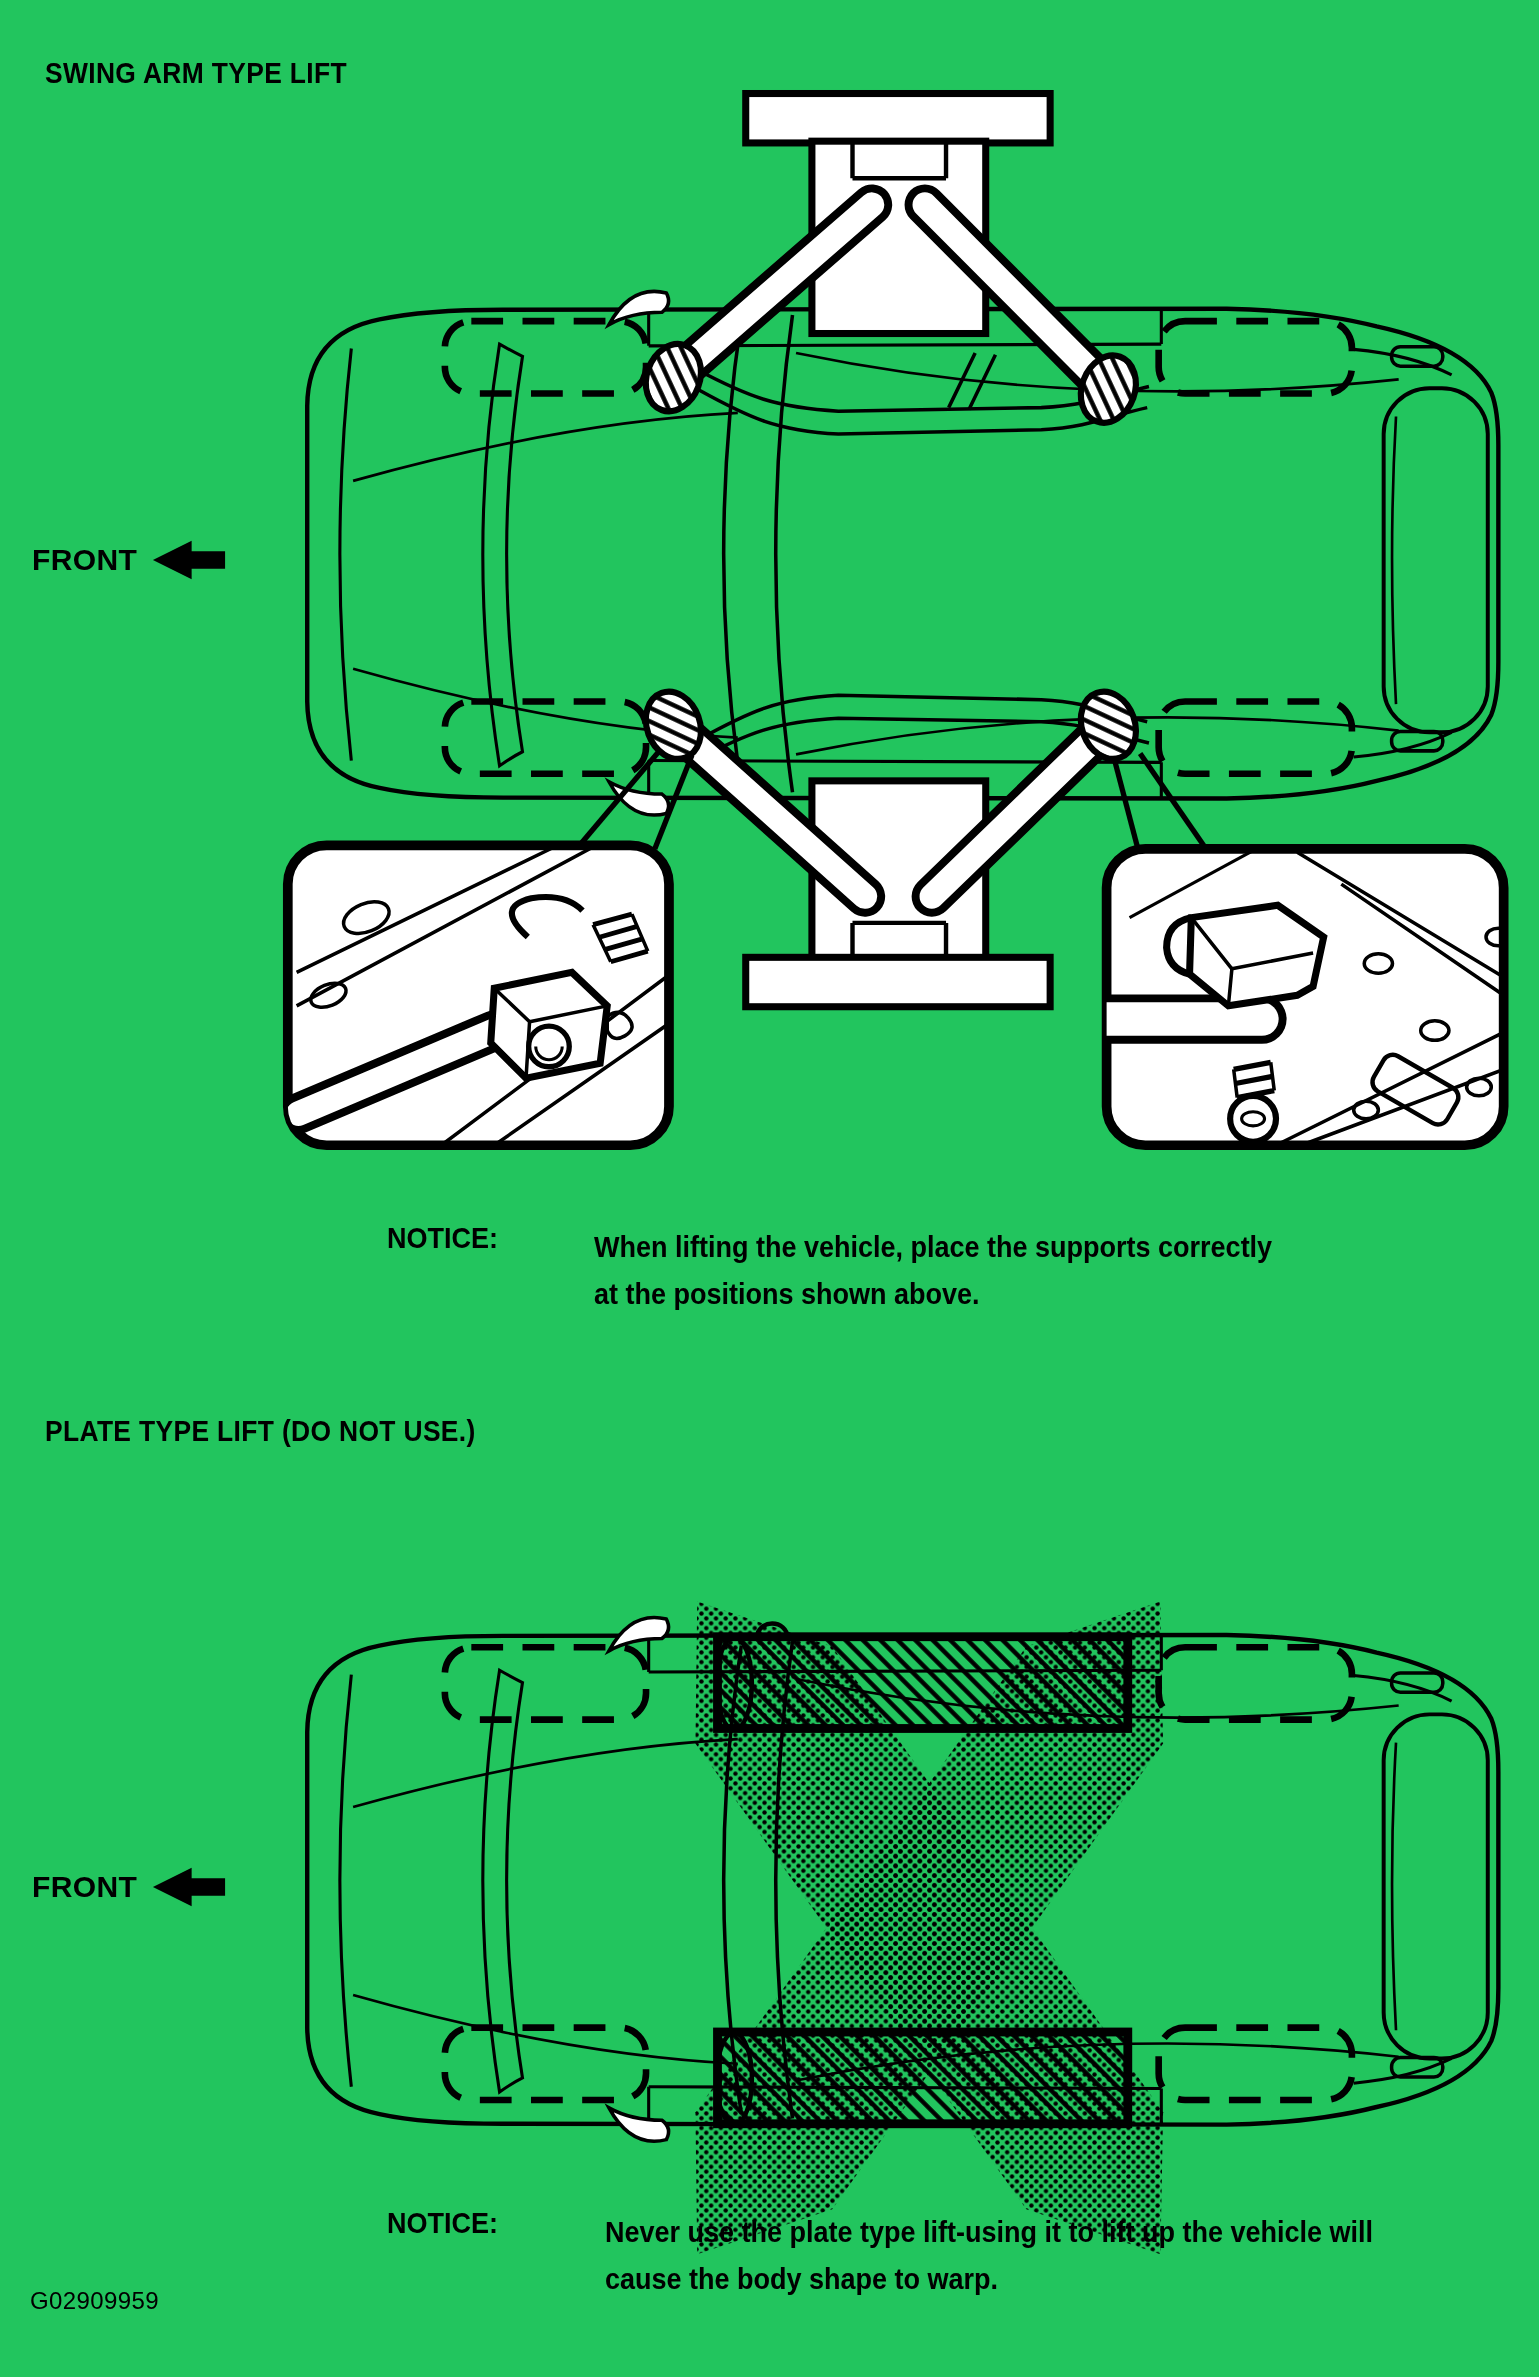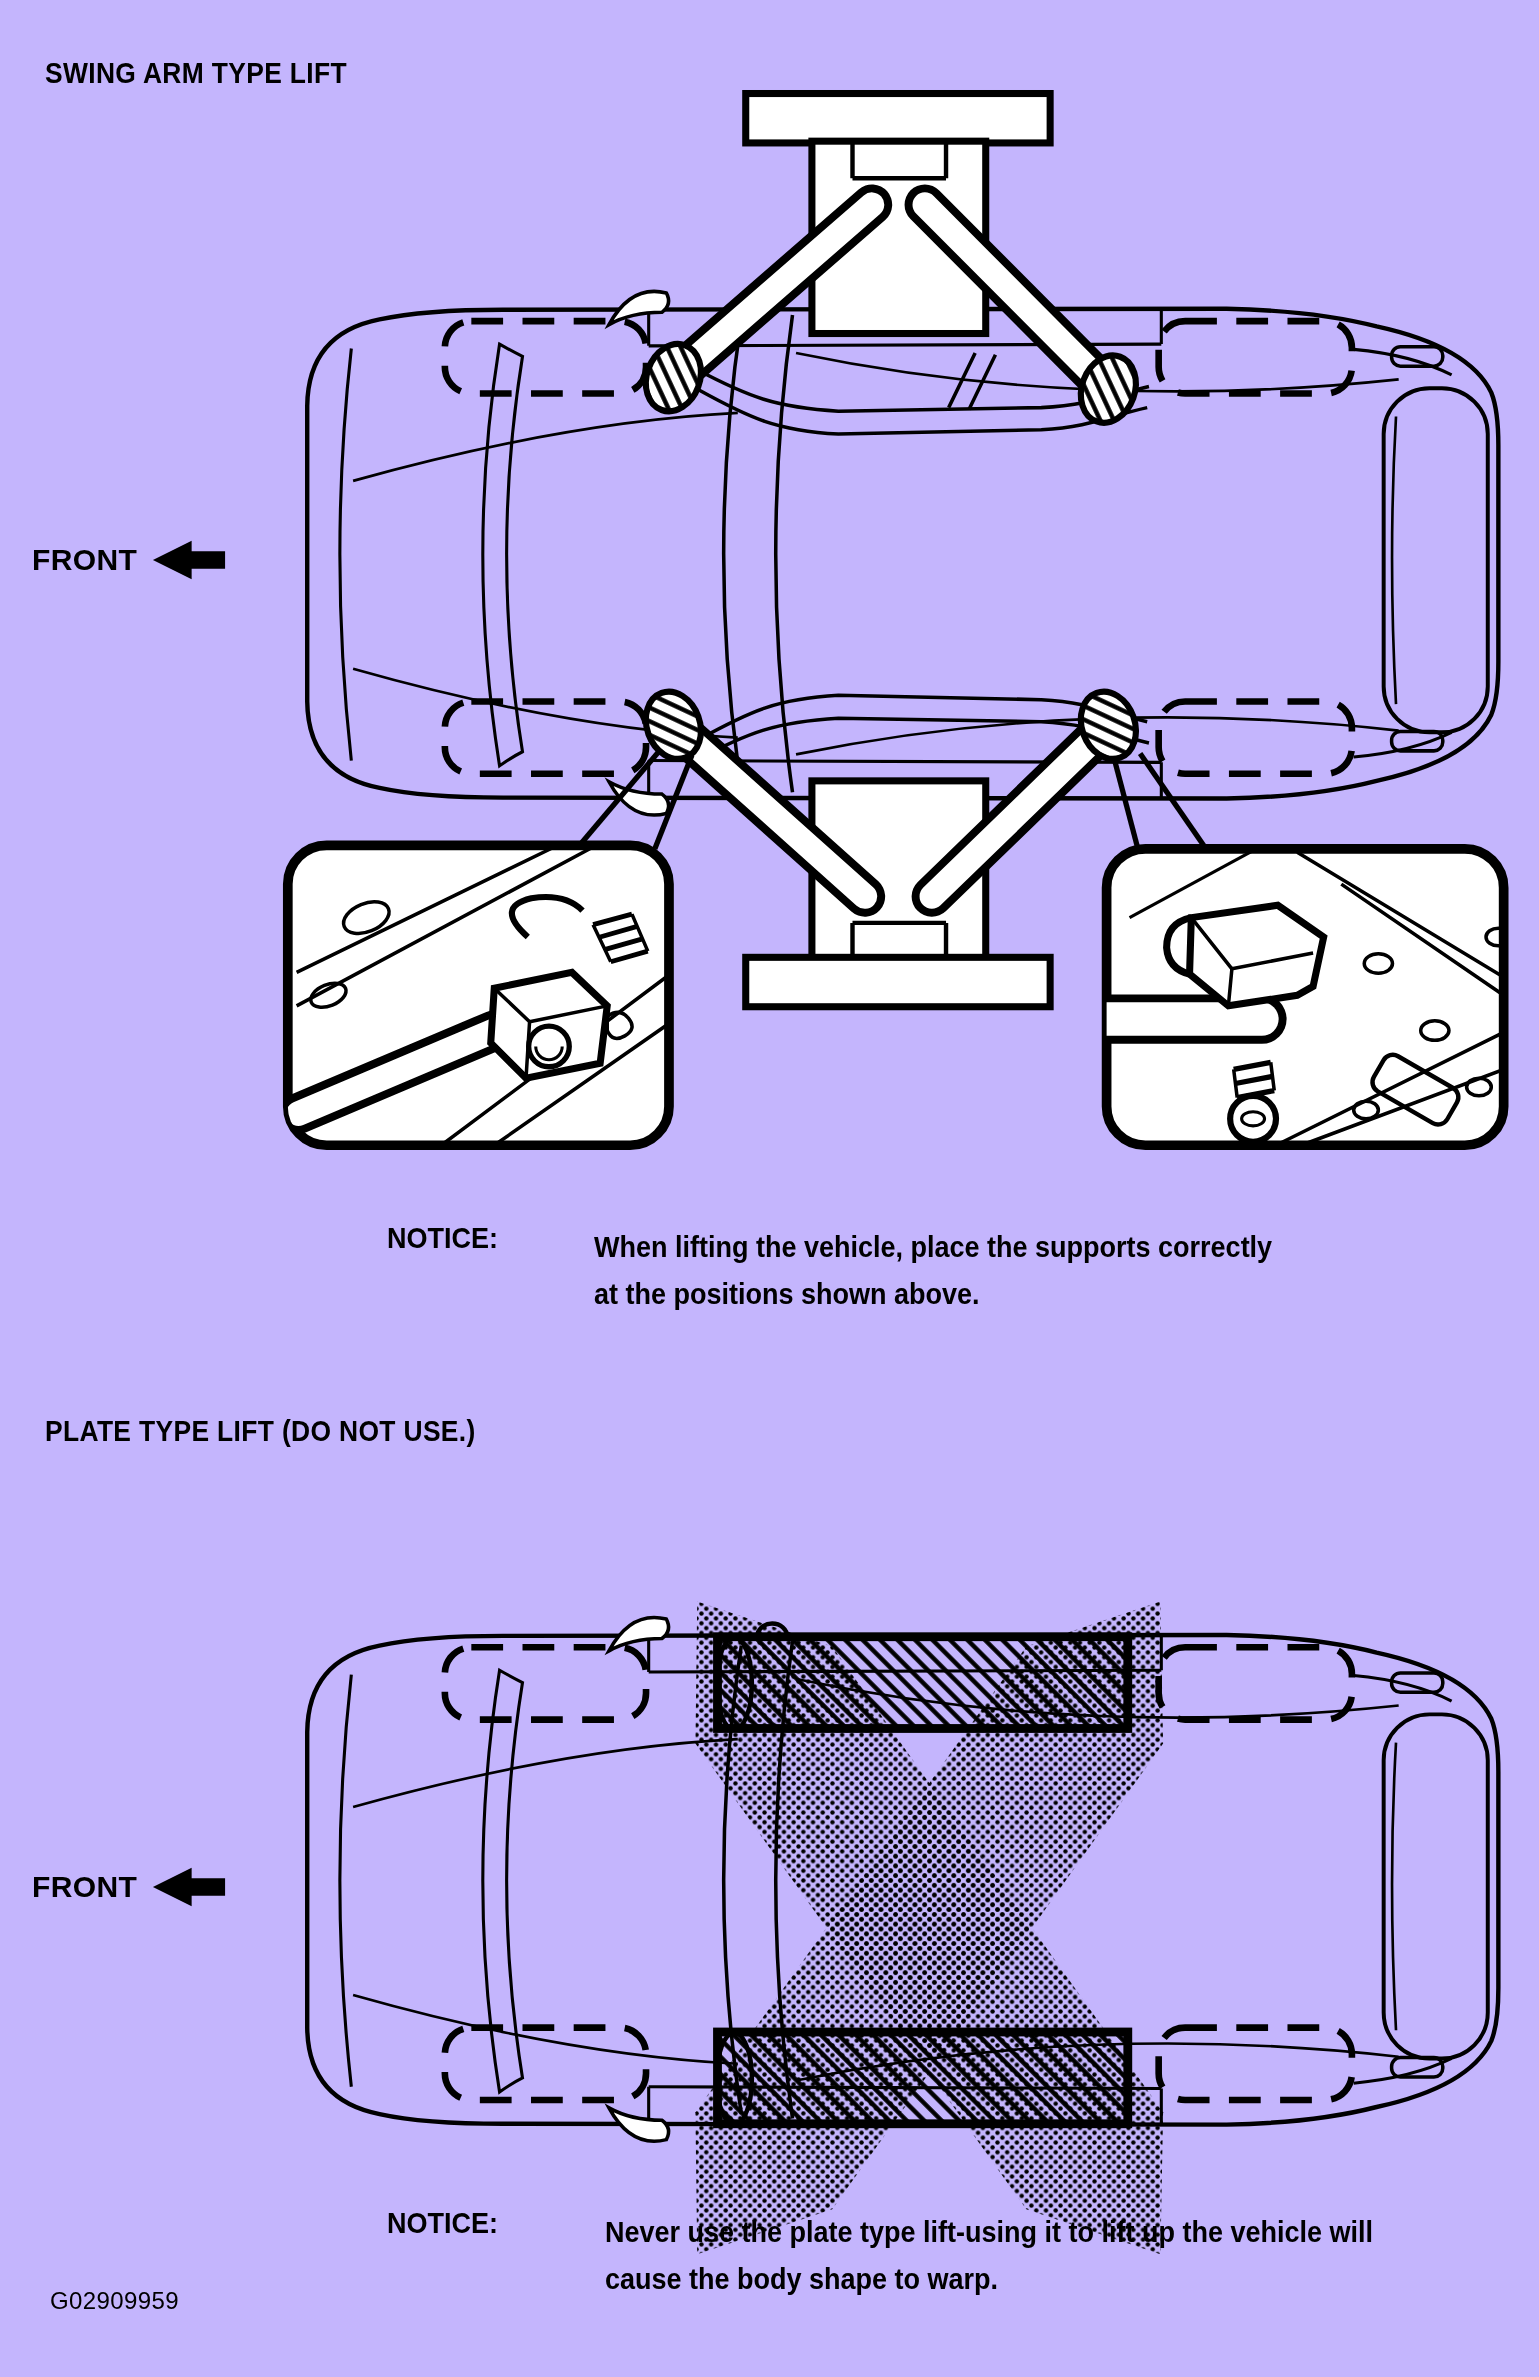--- a/index.html
+++ b/index.html
@@ -1,29 +1,29 @@
 <!DOCTYPE html>
 <html style="font-size:14px"><head>
 <meta charset="utf-8">
 <style>
   html,body{margin:0;padding:0;background:#e8e8e8;}
   .page{
-    position:relative;width:1540px;height:2377px;background:#c4b5fd;
+    position:relative;width:1540px;height:2377px;background:#22c55e;
     font-family:"Liberation Sans","DejaVu Sans",sans-serif;color:#000;
     overflow:hidden;margin:0 auto;
   }
   .page svg.art{position:absolute;left:0;top:0;}
   .txt{position:absolute;white-space:nowrap;font-weight:bold;line-height:1.0;}
   .t-title{font-size:30px;transform:scaleX(.88);transform-origin:left top;letter-spacing:0.4px;}
   .t-front{font-size:30px;letter-spacing:0.4px;}
   .front-row{position:absolute;display:flex;align-items:center;gap:14px;}
   .notice-label{font-size:30px;transform:scaleX(.9);transform-origin:left top;}
   .notice-body{position:absolute;font-weight:bold;font-size:30px;line-height:47px;
     transform:scaleX(.9);transform-origin:left top;white-space:nowrap;}
-  .t-code{font-size:24px;font-weight:normal;letter-spacing:0.4px;margin-left:20px;}
+  .t-code{font-size:24px;font-weight:normal;letter-spacing:0.4px;}
   .arrow-ic{display:block;}
 </style>
 </head>
 <body>
 
 <div class="page">
 
   <svg class="art" width="1540" height="2377" viewBox="0 0 1745 2694">
     <defs>
 

